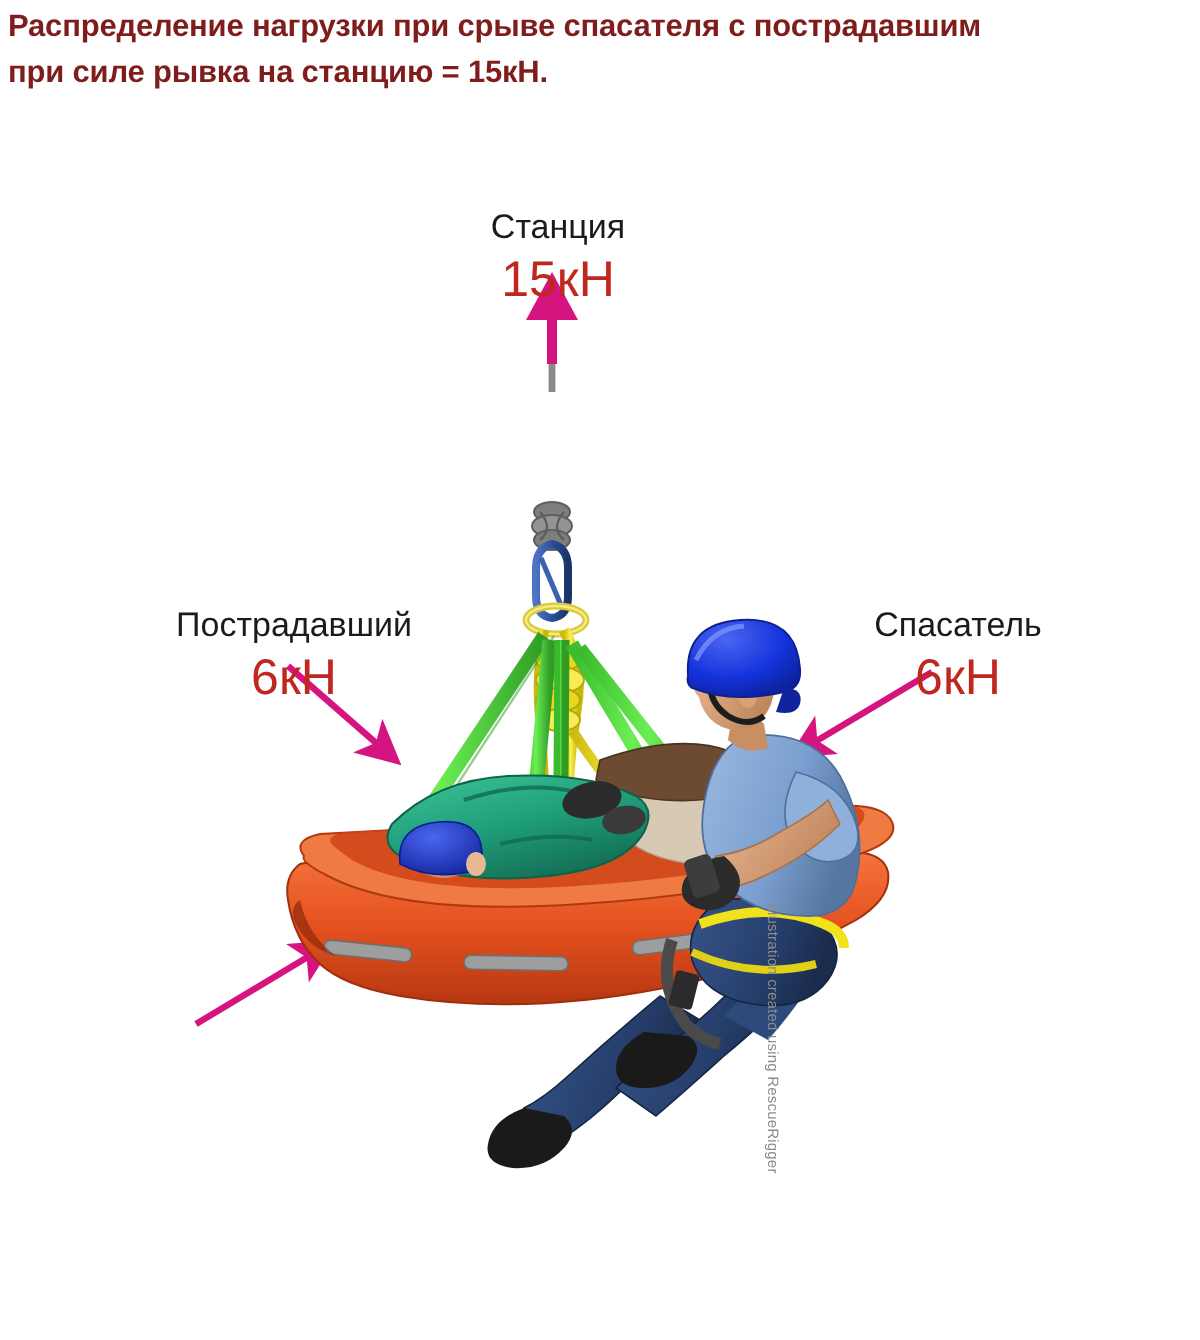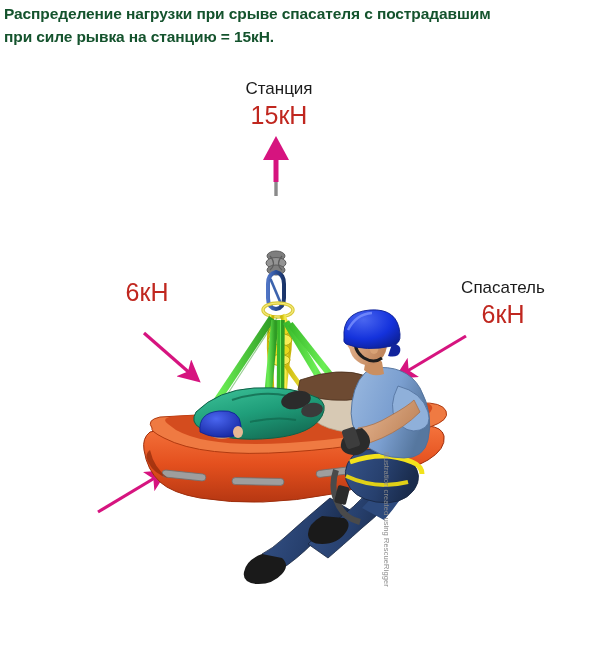--- a/index.html
+++ b/index.html
@@ -20,45 +20,46 @@
   }
   
   #title {
     position: absolute;
     left: 4px;
     top: 2px;
     width: 594px;
     font-size: 15.5px;
     font-weight: bold;
     line-height: 23px;
-    color: #14532d;
+    color: #7f1d1d;
     letter-spacing: -0.1px;
     white-space: pre-line;
   }
   
   .lbl {
     position: absolute;
     text-align: center;
     white-space: nowrap;
+    margin-top: 25px;
   }
   .lbl .name {
     display: block;
     font-size: 17px;
     color: #1b1b1b;
     line-height: 22px;
   }
   .lbl .force {
     display: block;
     font-size: 25px;
     color: #c0271f;
     line-height: 30px;
   }
   #lbl-station { left: 194px; top: 78px; width: 170px; }
   #lbl-patient { left: 52px;  top: 277px; width: 190px; }
-  #lbl-rescuer { left: 408px; top: 277px; width: 190px; }
+  #lbl-rescuer { left: 384px; top: 277px; width: 190px; }
   #lbl-gear    { left: 12px;  top: 508px; width: 190px; }
 
   
   #art {
     position: absolute;
     left: 0;
     top: 0;
     width: 600px;
     height: 670px;
   }
@@ -278,20 +279,21 @@
       <path d="M392,344 q10,0 8,8 q-2,6 -12,4 Z" fill="#12249d"></path>
     </g>
   </svg>
 
   <div class="lbl" id="lbl-station">
     <span class="name">Станция</span>
     <span class="force">15кН</span>
   </div>
 
   <div class="lbl" id="lbl-patient">
+    <span class="name">Пострадавший</span>
     <span class="force">6кН</span>
   </div>
 
   <div class="lbl" id="lbl-rescuer">
     <span class="name">Спасатель</span>
     <span class="force">6кН</span>
   </div>
 
   <div class="lbl" id="lbl-gear">
   </div>

